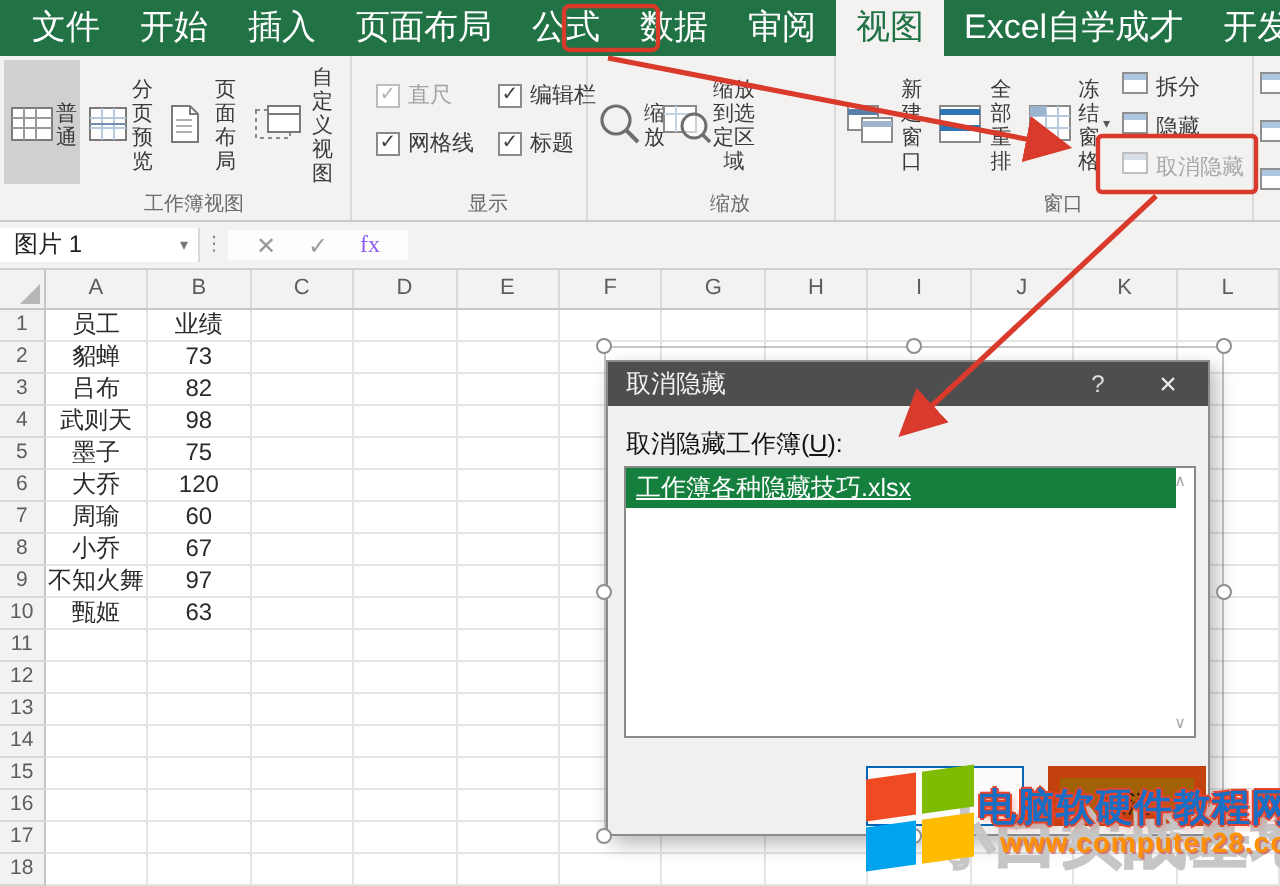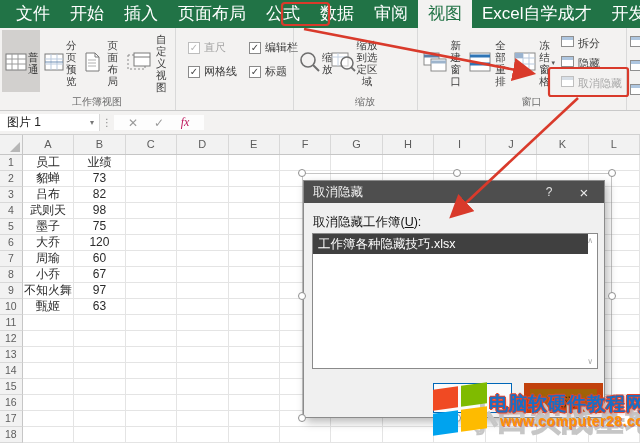--- a/index.html
+++ b/index.html
@@ -34,21 +34,21 @@
   .sliver{position:relative;width:13px;height:100%;}
   .sliver .sicon{position:absolute;left:3px;}
 
   
   .fbar{position:absolute;left:0;top:111px;width:640px;height:24px;background:#f3f2f1;border-bottom:1px solid #d0d0d0;display:flex;align-items:center;box-sizing:border-box;}
   .namebox{width:100px;background:#fff;border-right:1px solid #d9d9d9;display:flex;align-items:center;font-size:12px;color:#222;padding-left:7px;box-sizing:border-box;}
   .namebox .nb-caret{margin-left:auto;margin-right:5px;font-size:8px;color:#777;}
   .fdots{width:14px;display:flex;align-items:center;justify-content:center;color:#8a8a8a;font-size:10px;}
   .fbtns{display:flex;align-items:center;background:#fdfdfd;padding:0 6px;gap:0;}
   .fbtn{width:26px;text-align:center;color:#9a9a9a;font-size:12px;}
-  .fbtn.fx{font-style:italic;font-family:"Liberation Serif","DejaVu Serif",serif;color:#be185d;}
+  .fbtn.fx{font-family:"Liberation Serif","DejaVu Serif",serif;color:#8b5cf6;}
   .ffield{flex:1;background:#fff;border-left:1px solid #d9d9d9;}
 
   
   .colheads{position:absolute;left:0;top:135px;width:640px;height:20px;display:flex;background:#f2f2f2;border-bottom:1px solid #c6c6c6;box-sizing:border-box;}
   .corner{width:23px;height:100%;border-right:1px solid #c6c6c6;position:relative;box-sizing:border-box;background:#f2f2f2;}
   .corner:after{content:"";position:absolute;right:2px;bottom:2px;border-style:solid;border-width:0 0 10px 10px;border-color:transparent transparent #b7b7b7 transparent;}
   .chead{width:52px;height:100%;box-sizing:border-box;border-right:1px solid #d8d8d8;font-size:11px;color:#5d5d5d;text-align:center;line-height:19px;}
   .gridrows{position:absolute;left:0;top:155px;width:640px;height:288px;overflow:hidden;}
   .grow{display:flex;height:16px;box-sizing:border-box;}
   .rhead{width:23px;background:#f2f2f2;border-right:1px solid #c6c6c6;border-bottom:1px solid #d8d8d8;font-size:10.5px;color:#5d5d5d;text-align:center;line-height:15px;box-sizing:border-box;}
@@ -61,21 +61,21 @@
   
   .dialog{position:absolute;left:303px;top:180px;width:302px;height:238px;background:#f0f0f0;border:1px solid #8b8b8b;box-sizing:border-box;box-shadow:3px 4px 9px rgba(0,0,0,.28);z-index:35;}
   .dtitle{height:22px;background:#4e4e4e;display:flex;align-items:center;}
   .dtitle .ttext{color:#f2f2f2;font-size:12.5px;padding-left:9px;flex:1;}
   .dtitle .dhelp{color:#e0e0e0;font-size:12px;width:34px;text-align:center;}
   .dtitle .dclose{color:#ececec;font-size:15px;width:36px;text-align:center;margin-right:2px;}
   .dlabel{margin:11px 0 5px 9px;font-size:12.5px;color:#141414;}
   .dlabel u{text-decoration:underline;}
   .dlist{position:absolute;left:8px;top:52px;width:286px;height:136px;background:#fff;border:1px solid #8a8a8a;box-sizing:border-box;}
   .ditem{height:20px;line-height:20px;font-size:12.5px;padding-left:5px;color:#111;white-space:nowrap;overflow:hidden;}
-  .ditem.selected{background:#404040;color:#fff;width:calc(100% - 14px);}
+  .ditem.selected{background:#15803d;color:#fff;width:calc(100% - 14px);text-decoration:underline;}
   .dscroll-up{position:absolute;right:4px;top:2px;color:#a8a8a8;font-size:8px;}
   .dscroll-dn{position:absolute;right:4px;bottom:2px;color:#a8a8a8;font-size:8px;}
   .dbtn{position:absolute;top:202px;height:30px;box-sizing:border-box;font-size:12.5px;text-align:center;line-height:27px;color:#1a1a1a;}
   .dbtn.ok{left:129px;width:79px;background:#fbfbfb;border:1.5px solid #0067b8;}
   .dbtn.cancel{left:220px;width:79px;background:#a16207;border:6px solid #c2410c;}
 
   
   .overlay{position:absolute;left:0;top:0;z-index:50;pointer-events:none;}
 
   
@@ -162,20 +162,21 @@
         </label>
         <label class="cb">
           <span class="box">✓</span>
           <span>网格线</span>
         </label>
         <label class="cb">
           <span class="box">✓</span>
           <span>标题</span>
         </label>
       </div>
+      <div class="glabel">显示</div>
     </div>
 
     <div class="rgroup" style="width:124px">
       <div class="bigbtn" style="width:32px">
         <span class="bicon">
           <svg width="24" height="24">
               <circle cx="10" cy="10" r="7" fill="none" stroke="#6e6e6e" stroke-width="1.6"></circle>
               <path d="M15 15l6 6" stroke="#6e6e6e" stroke-width="2"></path>
             </svg>
         </span>

